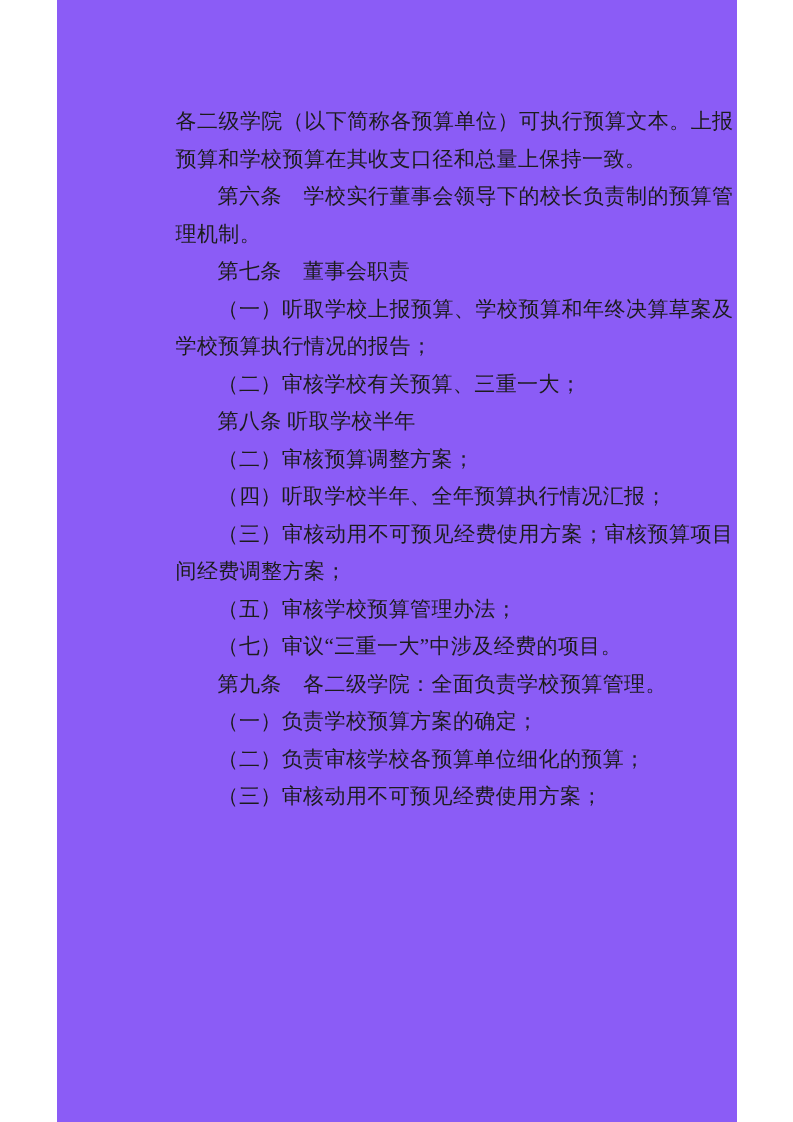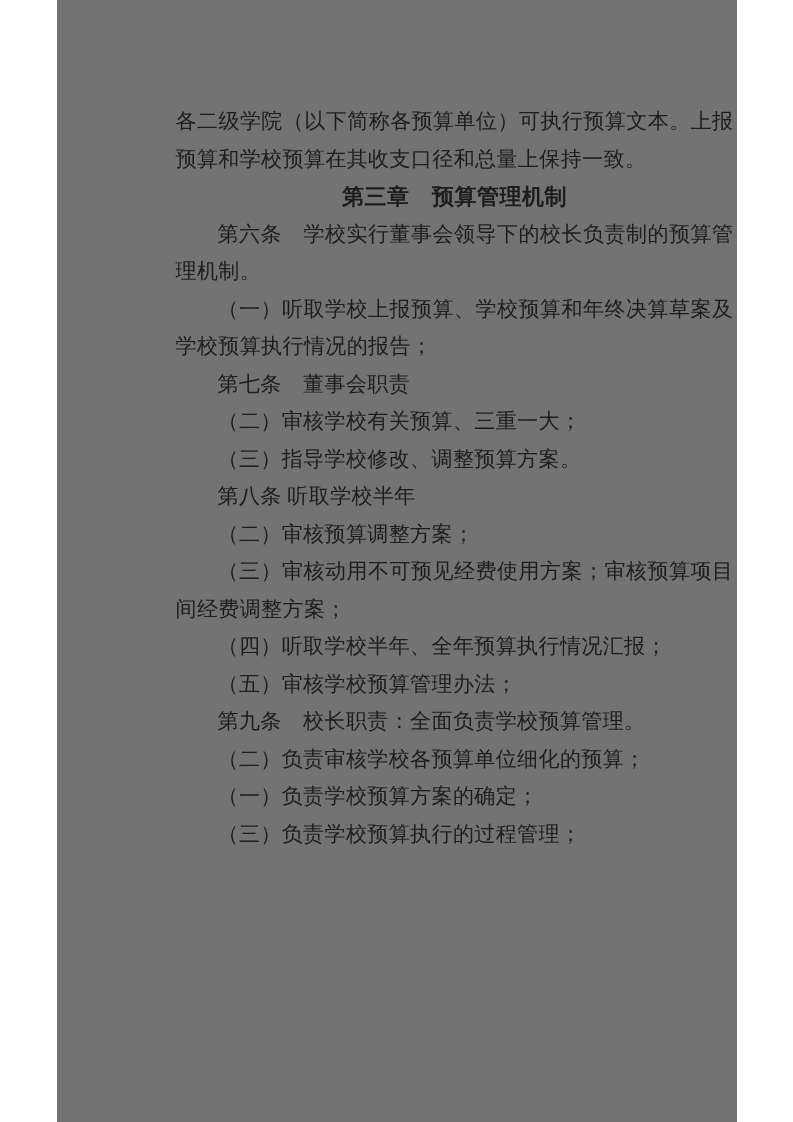--- a/index.html
+++ b/index.html
@@ -4,21 +4,21 @@
 <style>
   html, body {
     margin: 0;
     padding: 0;
     background: #ffffff;
   }
   .page {
     position: relative;
     width: 680px;
     height: 1122px;
-    background: #737373;
+    background: #8b5cf6;
     overflow: hidden;
     margin: 0 auto;
     font-family: "Liberation Serif", "DejaVu Serif", serif;
   }
   .doc-body {
     position: absolute;
     left: 119px;
     top: 103px;
     width: 558px;
     font-size: 21px;
@@ -51,29 +51,28 @@
   .para b {
     font-weight: normal;
   }
 </style>
 </head>
 <body>
 
 <div class="page">
   <div class="doc-body">
       <p class="para continuation">各二级学院（以下简称各预算单位）可执行预算文本。上报预算和学校预算在其收支口径和总量上保持一致。</p>
-      <p class="para heading">第三章　预算管理机制</p>
       <p class="para article"><b>第六条</b><span>　学校实行董事会领导下的校长负责制的预算管理机制。</span></p>
+      <p class="para article"><b>第七条</b><span>　董事会职责</span></p>
       <p class="para item">（一）听取学校上报预算、学校预算和年终决算草案及学校预算执行情况的报告；</p>
-      <p class="para article"><b>第七条</b><span>　董事会职责</span></p>
       <p class="para item">（二）审核学校有关预算、三重一大；</p>
-      <p class="para item">（三）指导学校修改、调整预算方案。</p>
       <p class="para article"><b>第八条</b><span> 听取学校半年</span></p>
       <p class="para item">（二）审核预算调整方案；</p>
+      <p class="para item">（四）听取学校半年、全年预算执行情况汇报；</p>
       <p class="para item">（三）审核动用不可预见经费使用方案；审核预算项目间经费调整方案；</p>
-      <p class="para item">（四）听取学校半年、全年预算执行情况汇报；</p>
       <p class="para item">（五）审核学校预算管理办法；</p>
-      <p class="para article"><b>第九条</b><span>　校长职责：全面负责学校预算管理。</span></p>
+      <p class="para item">（七）审议“三重一大”中涉及经费的项目。</p>
+      <p class="para article"><b>第九条</b><span>　各二级学院：全面负责学校预算管理。</span></p>
+      <p class="para item">（一）负责学校预算方案的确定；</p>
       <p class="para item">（二）负责审核学校各预算单位细化的预算；</p>
-      <p class="para item">（一）负责学校预算方案的确定；</p>
-      <p class="para item">（三）负责学校预算执行的过程管理；</p>
+      <p class="para item">（三）审核动用不可预见经费使用方案；</p>
     </div>
 </div>
 
 </body></html>

